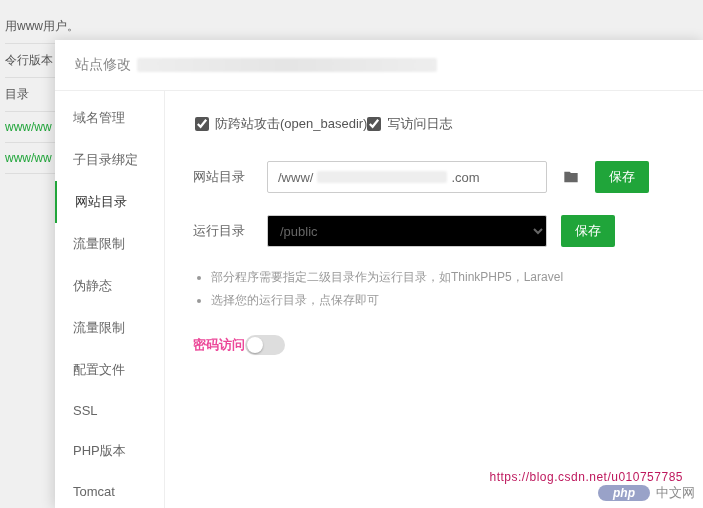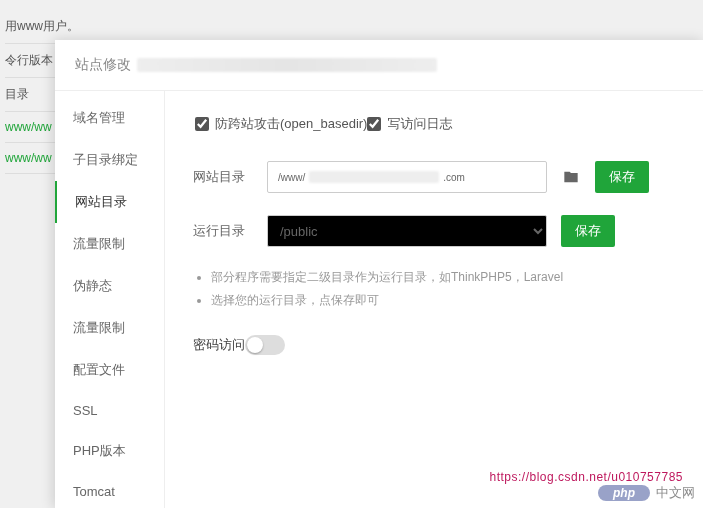--- a/index.html
+++ b/index.html
@@ -86,21 +86,21 @@
       gap: 14px;
       margin-bottom: 22px;
     }
     .field-label { width: 60px; color: #666; text-align: left; }
     .text-input {
       width: 280px;
       height: 32px;
       border: 1px solid #ccc;
       border-radius: 2px;
       padding: 0 10px;
-      font-size: 10px;
+      font-size: 13px;
       color: #666;
       display:flex; align-items:center; gap:4px;
       background:#fff;
     }
     .text-input .mask { display:inline-block; flex:0 0 auto; height:12px; background:#eee; filter:blur(1px); border-radius:2px;}
     select.text-select {
       width: 280px;
       height: 32px;
       border: 1px solid #ccc;
       border-radius: 2px;
@@ -123,21 +123,21 @@
       cursor: pointer;
     }
     .tips {
       list-style: disc;
       padding-left: 18px;
       color: #999;
       font-size: 12px;
       margin: 6px 0 26px 0;
     }
     .tips li { margin-bottom: 6px; }
-    .pwd-row { display:flex; align-items:center; color:#404040;}
+    .pwd-row { display:flex; align-items:center; color:#ec4899;font-weight:bold;}
     .toggle {
       width: 40px; height: 20px; border-radius: 10px;
       background: #ddd; position: relative; cursor:pointer;
     }
     .toggle::after {
       content:""; position:absolute; left:2px; top:2px;
       width:16px; height:16px; border-radius:50%;
       background:#fff; box-shadow:0 1px 2px rgba(0,0,0,0.3);
     }
     .watermark {

